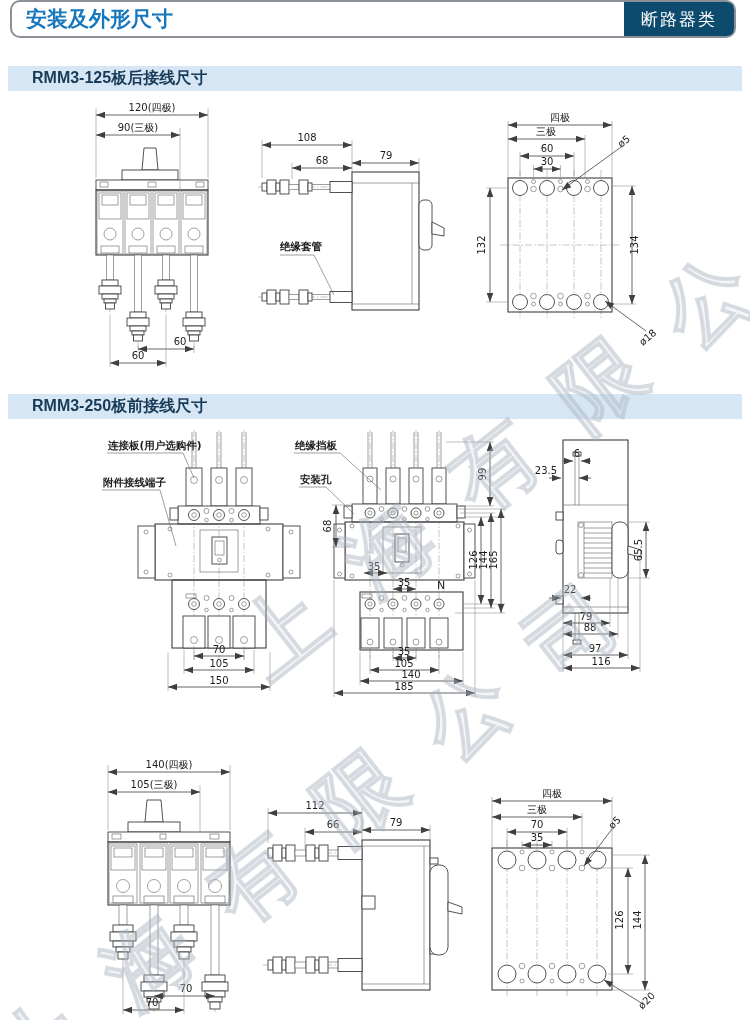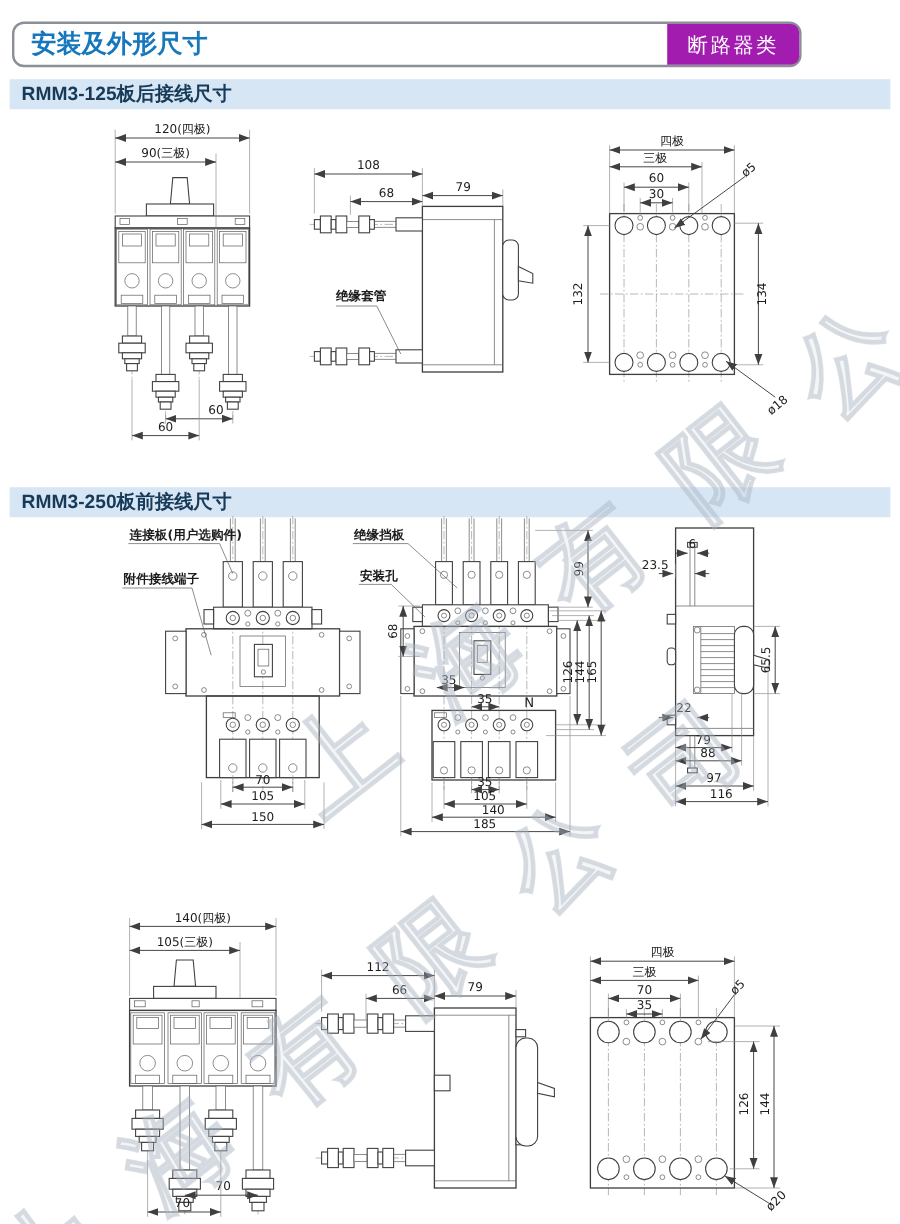--- a/index.html
+++ b/index.html
@@ -1,31 +1,31 @@
 <!DOCTYPE html>
 <html><head>
 <meta charset="utf-8">
 <style>
   html,body{margin:0;padding:0;background:#fff;}
   body{width:750px;height:1020px;position:relative;overflow:hidden;
        font-family:"Liberation Sans","DejaVu Sans",sans-serif;}
   .page{position:absolute;inset:0;background:#fff;}
   
-  .hdr{position:absolute;left:10px;top:18px;width:658px;height:38px;
+  .hdr{position:absolute;left:10px;top:0;width:726px;height:38px;
        border:2px solid #8a9096;border-radius:10px;background:#fff;box-sizing:border-box;}
   .hdr-title{position:absolute;left:14px;top:0;height:34px;line-height:34px;
        font-size:21px;font-weight:bold;color:#1677bd;}
-  .hdr-badge{position:absolute;right:0;top:0;bottom:0;width:110px;background:#a21caf;
+  .hdr-badge{position:absolute;right:0;top:0;bottom:0;width:110px;background:#0c4a6e;
        border-radius:0 7px 7px 0;color:#fff;font-size:17px;letter-spacing:2px;
        display:flex;align-items:center;justify-content:center;}
   
   .bar{position:absolute;left:8px;width:734px;height:25px;background:#d7e6f4;
-       display:flex;align-items:center;padding-left:10px;box-sizing:border-box;
+       display:flex;align-items:center;padding-left:24px;box-sizing:border-box;
        font-size:16px;font-weight:bold;color:#163a57;}
-  #bar1{top:66px;} #bar2{top:406px;text-align:center;} #bar3{top:727px;}
+  #bar1{top:66px;} #bar2{top:394px;text-align:center;} #bar3{top:727px;}
   .row{position:absolute;left:0;width:750px;}
   #row1{top:91px;height:304px;} #row2{top:420px;height:307px;} #row3{top:752px;height:268px;}
   
   svg text{font-family:"DejaVu Sans","Liberation Sans",sans-serif;fill:#1c1c1c;}
   .dt{font-size:10px;text-anchor:middle;}
   .cnl{font-size:10.5px;font-weight:bold;text-anchor:start;}
   .dim{stroke:#3f3f3f;stroke-width:0.8;marker-start:url(#ar);marker-end:url(#ar);}
   .dima{stroke:#3f3f3f;stroke-width:0.8;marker-end:url(#ar);}
   .ext{stroke:#8a8a8a;stroke-width:0.55;}
   .ol{stroke:#3f3f3f;stroke-width:1.1;fill:none;}

